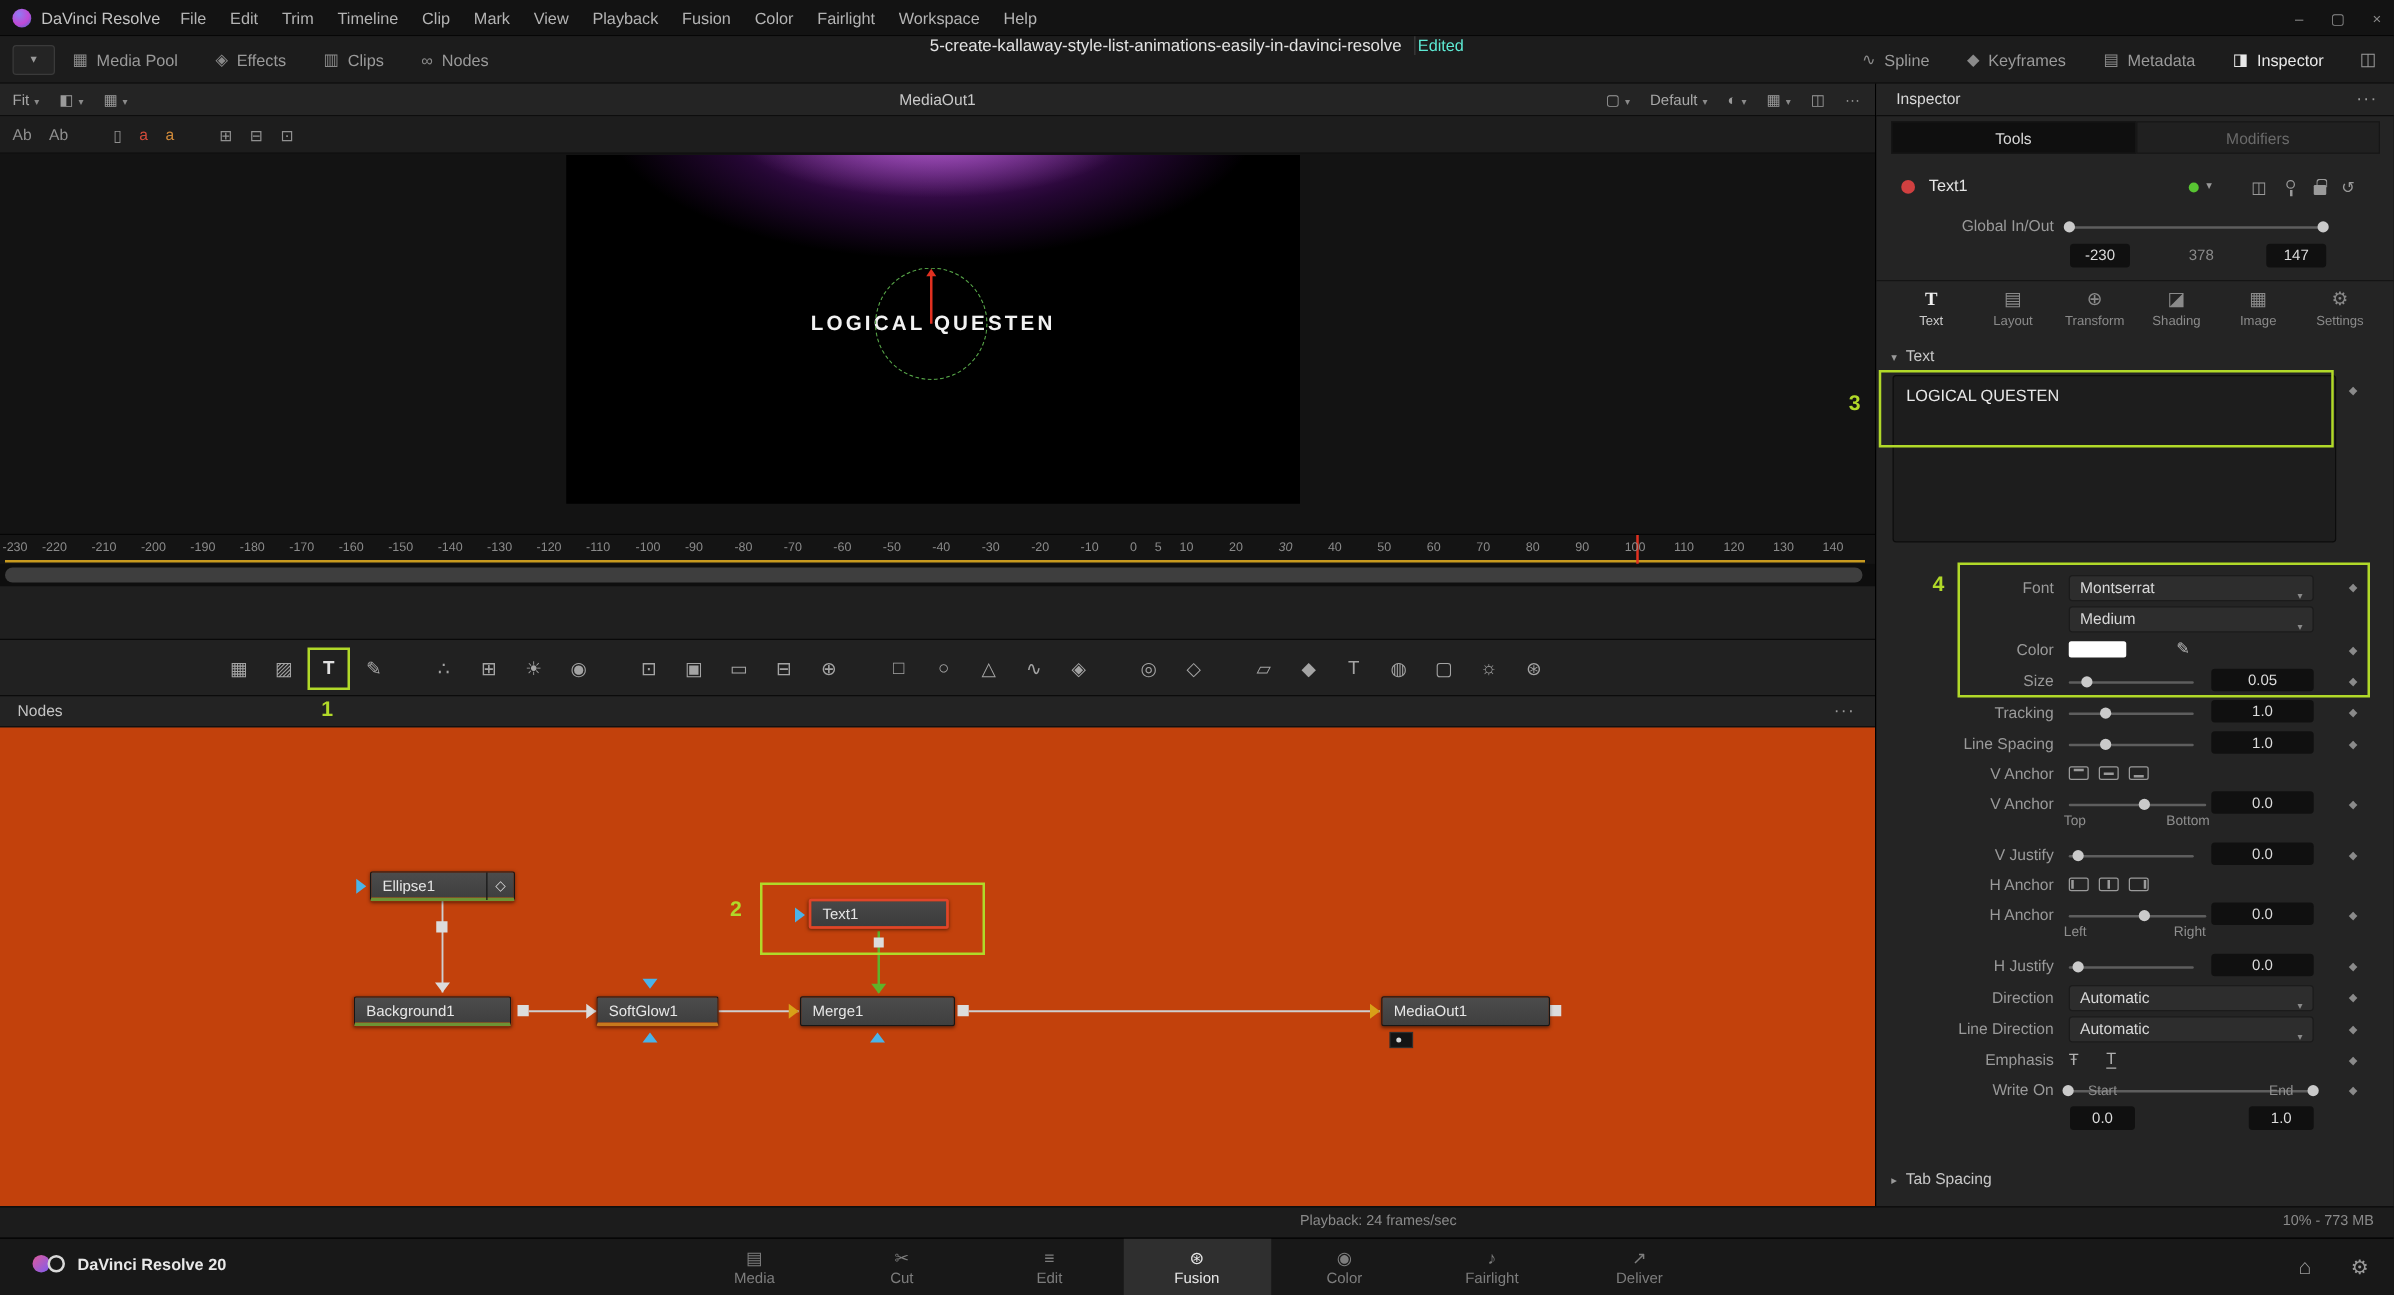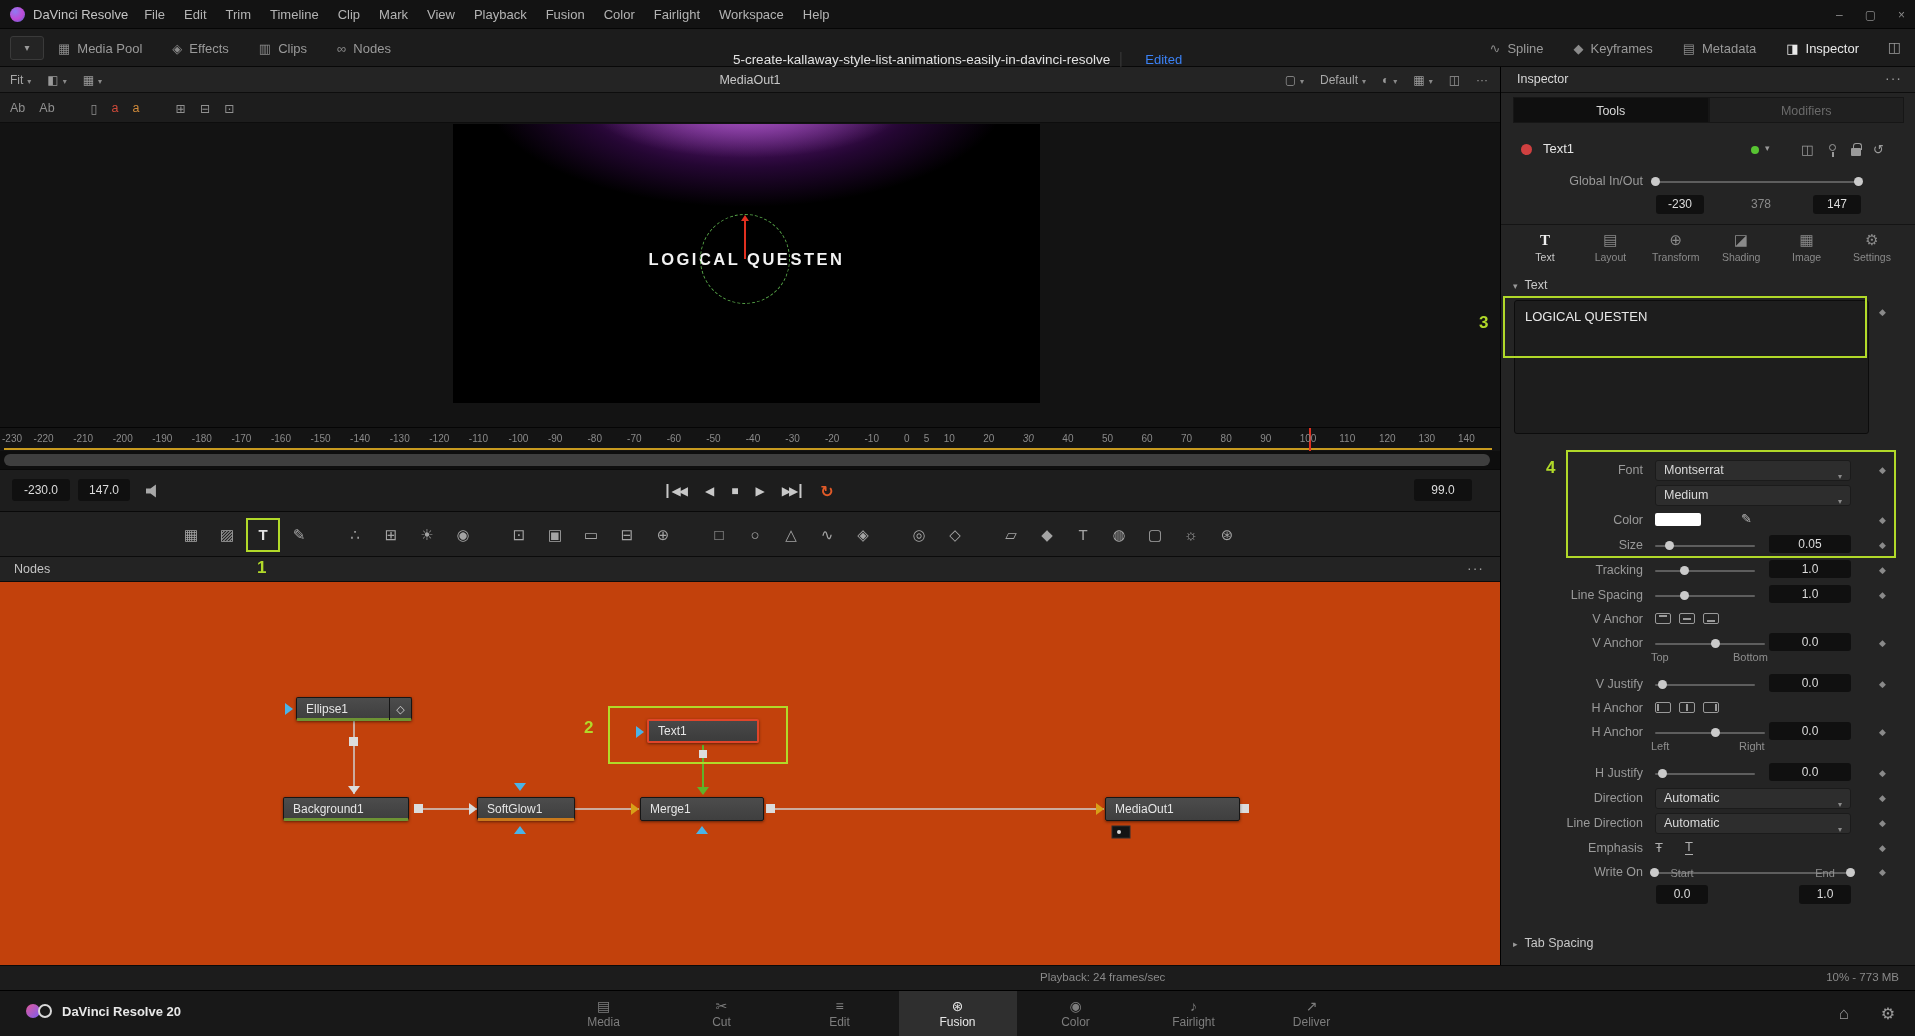--- a/index.html
+++ b/index.html
@@ -21,23 +21,23 @@
   .winctl{color:#8a8a8a;font-size:12px}
 
   
   .toolbar{position:absolute;left:0;top:29px;width:100%;height:38px;background:#1c1c1c;border-bottom:1px solid #080808}
   .tb-view-btn{position:absolute;left:10px;top:7px;width:34px;height:24px;border:1px solid #3a3a3a;border-radius:3px;color:#9a9a9a;font-size:10px;text-align:center;line-height:22px;background:#242424}
   #tb-left{position:absolute;left:58px;top:0;height:38px;display:flex;align-items:center;gap:30px}
   #tb-right{position:absolute;right:56px;top:0;height:38px;display:flex;align-items:center;gap:30px}
   .tb-btn{display:flex;align-items:center;gap:7px;color:#9a9a9a;font-size:13px}
   .tb-btn .tb-ic{font-size:13px;color:#8a8a8a}
   .tb-btn.active,.tb-btn.active .tb-ic{color:#e8e8e8}
-  .tb-title-wrap{position:absolute;left:50%;top:0;transform:translateX(-50%);height:38px;display:flex;align-items:flex-end;gap:10px;white-space:nowrap}
+  .tb-title-wrap{position:absolute;left:50%;top:0;transform:translateX(-50%);height:38px;display:flex;align-items:flex-start;gap:10px;white-space:nowrap}
   .tb-title{color:#e2e2e2;font-size:13.5px}
-  .edited{color:#3b82f6;font-size:13px;border-left:1px solid #3c3c3c;padding-left:24px}
+  .edited{color:#5eead4;font-size:13px;border-left:1px solid #3c3c3c;padding-left:2px}
   .panel-toggle{position:absolute;right:14px;top:10px;font-size:14px;color:#9a9a9a}
 
   
   .main{position:absolute;left:0;top:67px;width:1915px;height:898px}
   .left-panel{position:absolute;left:0;top:0;width:1500px;height:898px;background:#1f1f1f}
   .inspector{position:absolute;left:1500px;top:0;width:415px;height:898px;background:#242424;border-left:1px solid #000}
 
   
   .viewer-header{position:absolute;left:0;top:0;width:1500px;height:26px;background:#242424;border-bottom:1px solid #0d0d0d;font-size:12px;color:#a8a8a8}
   .vh-left{position:absolute;left:10px;top:0;height:26px;display:flex;align-items:center;gap:16px}
@@ -356,34 +356,20 @@
           <span class="tick" style="left: 1339.31px;">110</span>
           <span class="tick" style="left: 1378.88px;">120</span>
           <span class="tick" style="left: 1418.45px;">130</span>
           <span class="tick" style="left: 1458.02px;">140</span>
         </div>
 
       <div class="scrollstrip">
         <div class="scrollbar"></div>
       </div>
 
-      <div class="transport">
-        <div class="box tr-in">-230.0</div>
-        <div class="box tr-out">147.0</div>
-        <div class="speaker"></div>
-        <div id="transport-buttons">
-            <span class="tr-btn bar-left">◀◀</span>
-            <span class="tr-btn ">◀</span>
-            <span class="tr-btn ">■</span>
-            <span class="tr-btn ">▶</span>
-            <span class="tr-btn bar-right">▶▶</span>
-            <span class="tr-btn loop">↻</span>
-          </div>
-        <div class="box tr-cur">99.0</div>
-      </div>
 
       <div class="fusion-toolbar">
         <div id="fusion-tools">
             <div class="tool-group">
               <div class="tool">
                 <span class="tool-glyph">▦</span>
               </div>
               <div class="tool">
                 <span class="tool-glyph">▨</span>
               </div>

